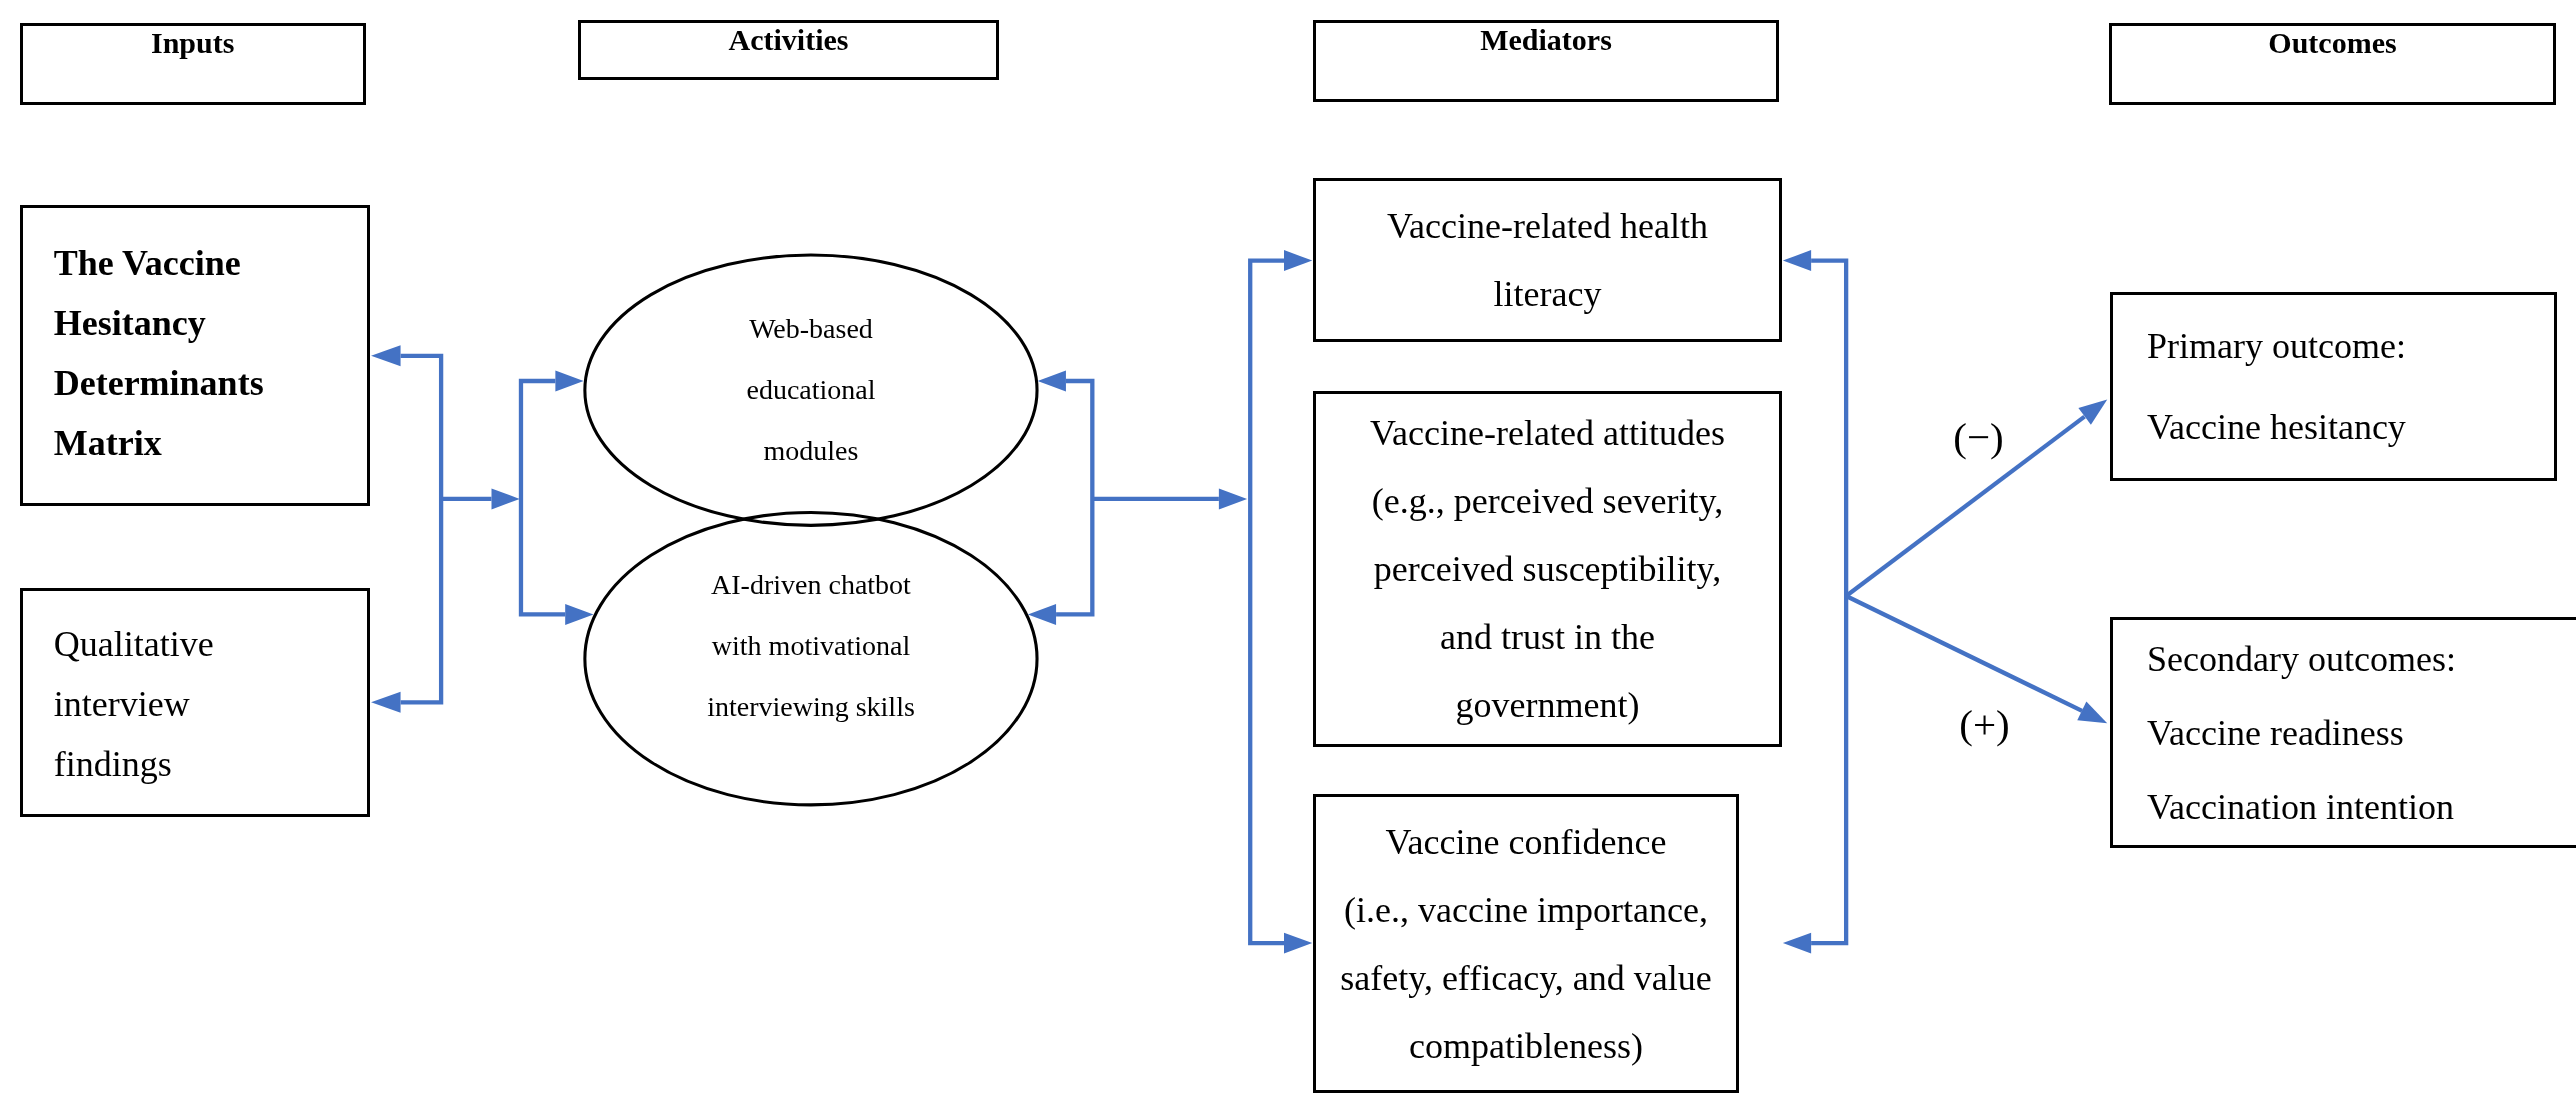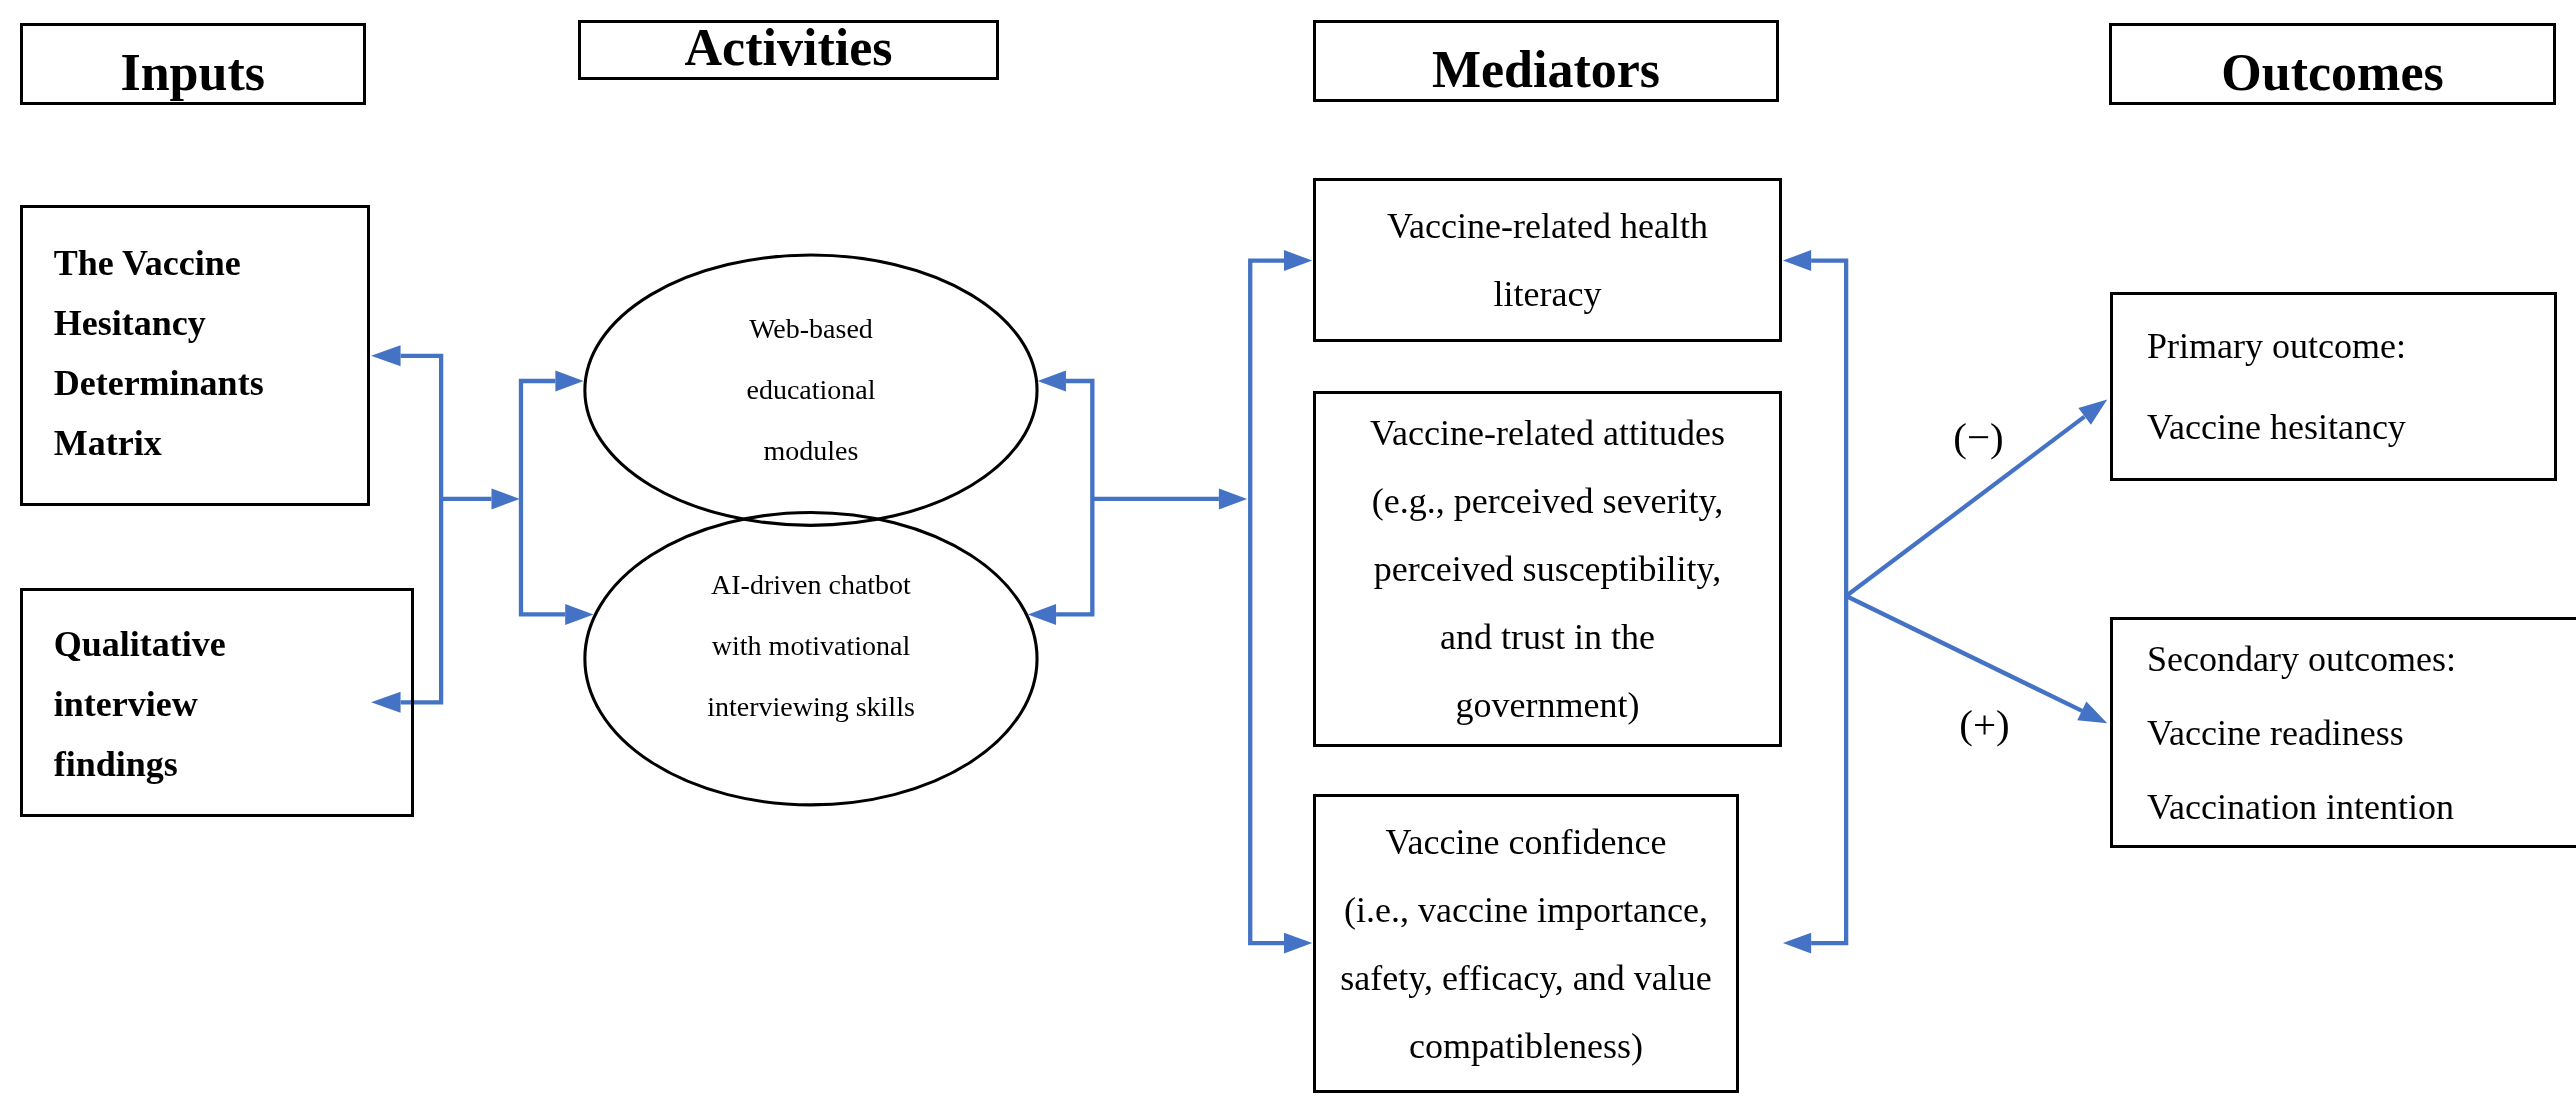--- a/index.html
+++ b/index.html
@@ -9,22 +9,22 @@
     font-family:"Liberation Serif","DejaVu Serif",serif; color:var(--ink);
     overflow:hidden;
   }
   #connectors { position:absolute; left:0; top:0; width:2576px; height:1106px; }
   .blue-line { stroke:var(--accent); stroke-width:7; fill:none; stroke-linejoin:miter; }
   .blue-fill { fill:var(--accent); stroke:none; }
   .black-ellipse { stroke:var(--ink); stroke-width:5; fill:none; }
 
   .box { position:absolute; box-sizing:border-box; border:3.1px solid var(--ink); background:transparent; }
   .header-box {
-    border-width:3.7px; display:flex; align-items:flex-end; justify-content:center;
-    font-weight:bold; font-size:52px; background:var(--bg);
+    border-width:3.7px; display:flex; align-items:flex-start; justify-content:center;
+    font-weight:bold; font-size:30px; background:var(--bg);
   }
   .body-text { font-size:36px; }
   .left-lines { text-align:left; }
   .center-col { display:flex; flex-direction:column; align-items:center; justify-content:center; text-align:center; }
   .line97  { line-height:60px;  white-space:nowrap; }
   .line100 { line-height:61px; white-space:nowrap; }
   .line110 { line-height:68px; white-space:nowrap; }
   .line120 { line-height:74px; white-space:nowrap; }
   .line132 { line-height:81px; white-space:nowrap; }
 
@@ -32,21 +32,21 @@
     position:absolute; width:452px; text-align:center; font-size:28px;
   }
   .edge-label {
     position:absolute; width:123px; height:64px; line-height:64px;
     text-align:center; font-size:41px;
   }
 
   
   #hdr-inputs     { left:19.7px;   top:23px;  width:346px; height:82px; }
   #box-vhdm       { left:19.7px;   top:205px; width:350px; height:301px; padding:24.6px 11px 0 31px;font-weight:bold; }
-  #box-qual       { left:19.7px;   top:588px; width:394px; height:229px; padding:23px 19px 0 31px;font-weight:bold; }
+  #box-qual       { left:19.7px;   top:588px; width:350px; height:229px; padding:23px 19px 0 31px; }
 
   
   #hdr-activities { left:578px;  top:19.7px;  width:421px; height:60px; }
   #etext-web      { left:585px;  top:298px; }
   #etext-ai       { left:585px;  top:554px; }
 
   
   #hdr-mediators  { left:1313px; top:19.7px;  width:466px; height:82px; }
   #box-literacy   { left:1313px; top:178px;  width:469px; height:164px; }
   #box-attitudes  { left:1313px; top:391px;  width:469px; height:356px; }

